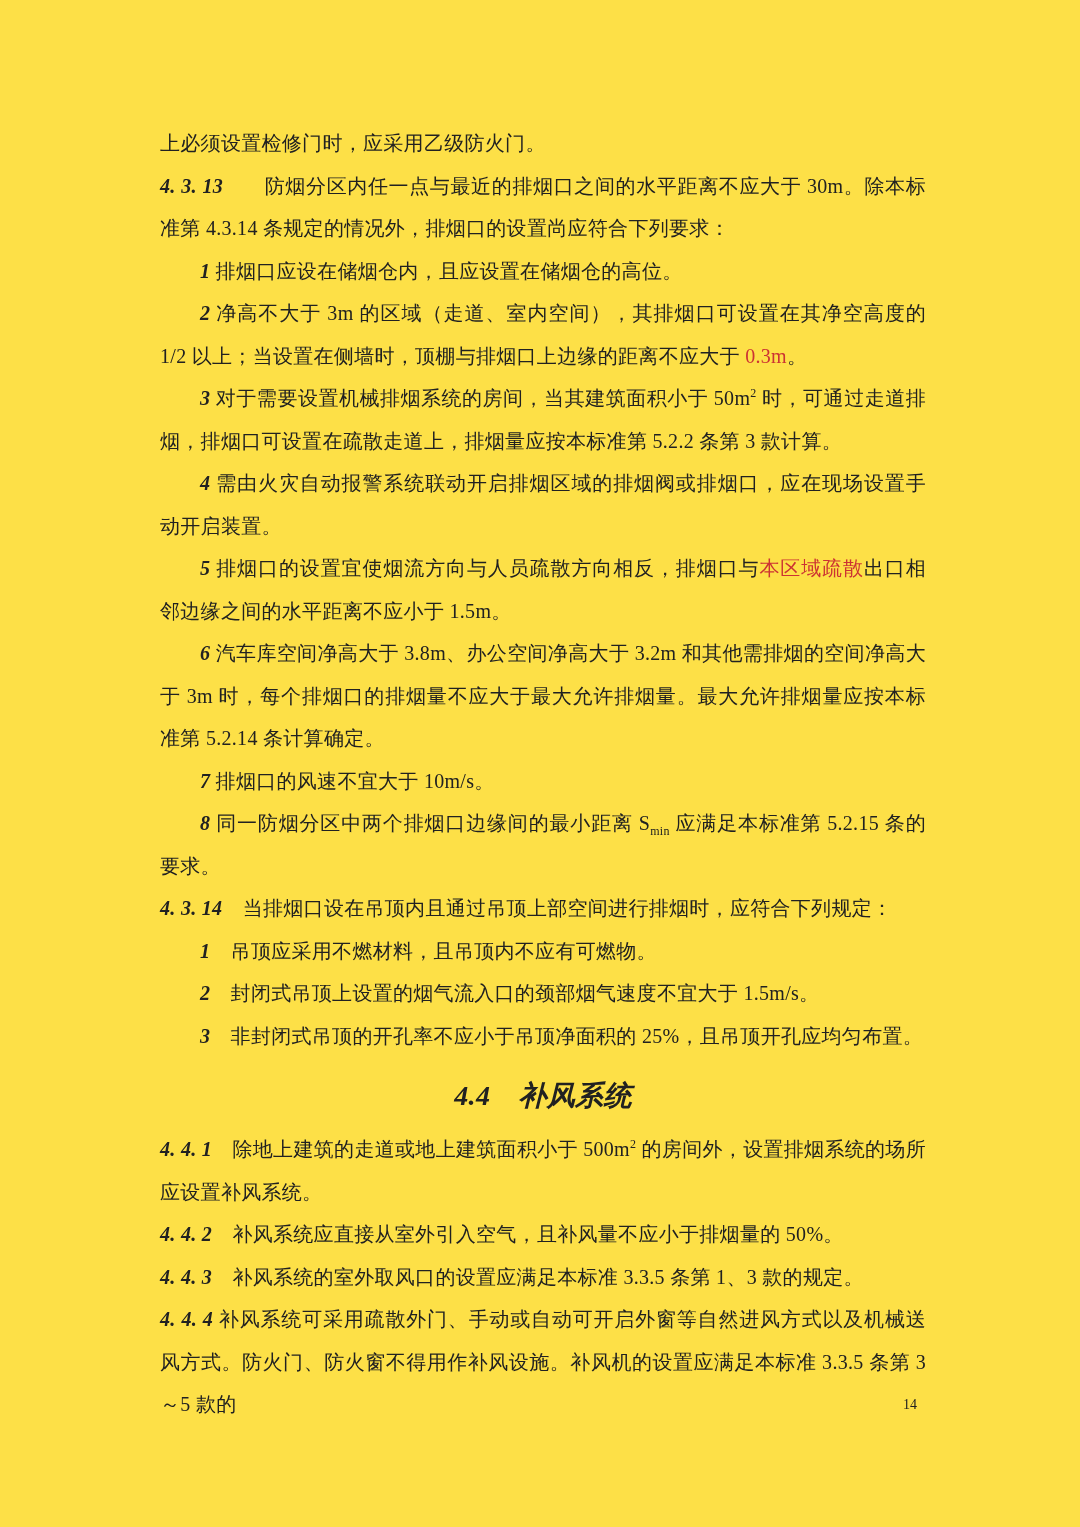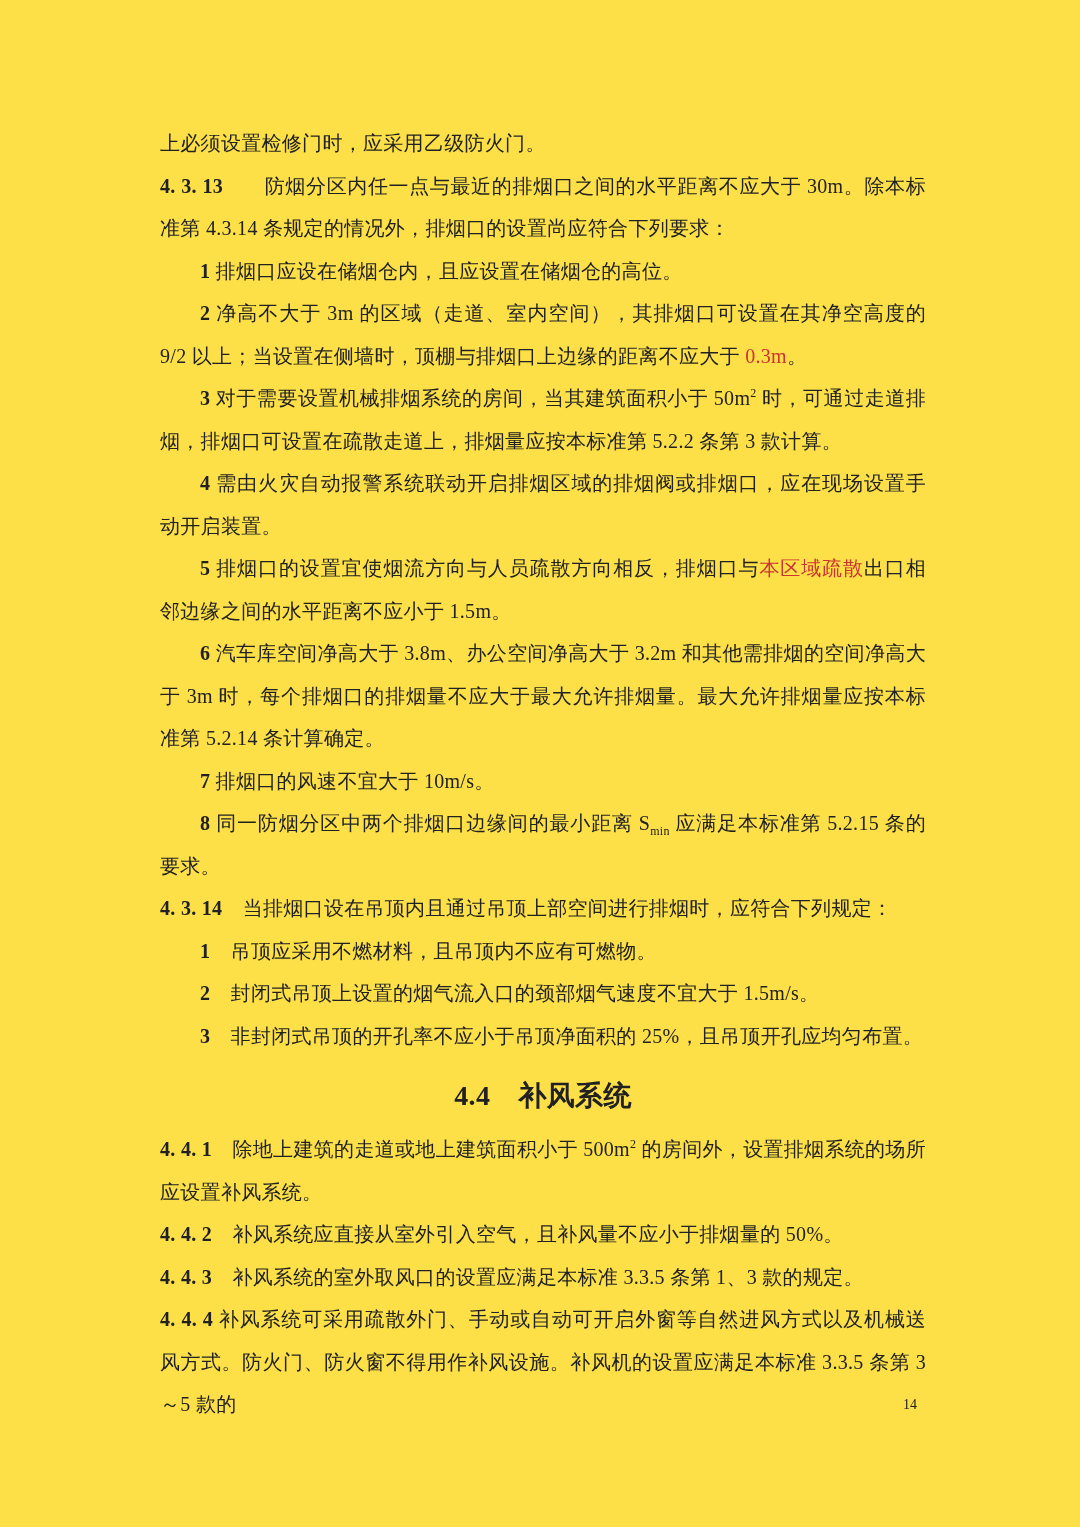--- a/index.html
+++ b/index.html
@@ -29,21 +29,21 @@
   .para.item  { text-indent: 2em; }
   .para.heading {
     text-align: center;
     font-weight: bold;
     font-size: 28px;
     line-height: 46px;
     margin-top: 16px;
     margin-bottom: 9px;
     text-indent: 0;
   }
-  .b { font-weight: bold; }
+  .b { font-weight: bold; font-style: italic; }
   .red { color: var(--accent-red, #cc3333); }
   sup, sub {
     font-size: 12px;
     line-height: 0;
   }
   sup { vertical-align: super; }
   sub { vertical-align: sub; }
   .page-number {
     position: absolute;
     top: 1390px;
@@ -54,21 +54,21 @@
   }
 </style>
 </head>
 <body>
 
 <div class="doc-page">
   <div class="content">
       <p class="para flush"><span>上必须设置检修门时，应采用乙级防火门。</span></p>
       <p class="para flush"><span class="b">4. 3. 13</span><span>　　防烟分区内任一点与最近的排烟口之间的水平距离不应大于 30m。除本标准第 4.3.14 条规定的情况外，排烟口的设置尚应符合下列要求：</span></p>
       <p class="para item"><span class="b">1</span><span> 排烟口应设在储烟仓内，且应设置在储烟仓的高位。</span></p>
-      <p class="para item"><span class="b">2</span><span> 净高不大于 3m 的区域（走道、室内空间），其排烟口可设置在其净空高度的 9/2 以上；当设置在侧墙时，顶棚与排烟口上边缘的距离不应大于 </span><span class="red">0.3m</span><span>。</span></p>
+      <p class="para item"><span class="b">2</span><span> 净高不大于 3m 的区域（走道、室内空间），其排烟口可设置在其净空高度的 1/2 以上；当设置在侧墙时，顶棚与排烟口上边缘的距离不应大于 </span><span class="red">0.3m</span><span>。</span></p>
       <p class="para item"><span class="b">3</span><span> 对于需要设置机械排烟系统的房间，当其建筑面积小于 50m</span><sup>2</sup><span> 时，可通过走道排烟，排烟口可设置在疏散走道上，排烟量应按本标准第 5.2.2 条第 3 款计算。</span></p>
       <p class="para item"><span class="b">4</span><span> 需由火灾自动报警系统联动开启排烟区域的排烟阀或排烟口，应在现场设置手动开启装置。</span></p>
       <p class="para item"><span class="b">5</span><span> 排烟口的设置宜使烟流方向与人员疏散方向相反，排烟口与</span><span class="red">本区域疏散</span><span>出口相邻边缘之间的水平距离不应小于 1.5m。</span></p>
       <p class="para item"><span class="b">6</span><span> 汽车库空间净高大于 3.8m、办公空间净高大于 3.2m 和其他需排烟的空间净高大于 3m 时，每个排烟口的排烟量不应大于最大允许排烟量。最大允许排烟量应按本标准第 5.2.14 条计算确定。</span></p>
       <p class="para item"><span class="b">7</span><span> 排烟口的风速不宜大于 10m/s。</span></p>
       <p class="para item"><span class="b">8</span><span> 同一防烟分区中两个排烟口边缘间的最小距离 S</span><sub>min</sub><span> 应满足本标准第 5.2.15 条的要求。</span></p>
       <p class="para flush"><span class="b">4. 3. 14</span><span>　当排烟口设在吊顶内且通过吊顶上部空间进行排烟时，应符合下列规定：</span></p>
       <p class="para item"><span class="b">1</span><span>　吊顶应采用不燃材料，且吊顶内不应有可燃物。</span></p>
       <p class="para item"><span class="b">2</span><span>　封闭式吊顶上设置的烟气流入口的颈部烟气速度不宜大于 1.5m/s。</span></p>
       <p class="para item"><span class="b">3</span><span>　非封闭式吊顶的开孔率不应小于吊顶净面积的 25%，且吊顶开孔应均匀布置。</span></p>

